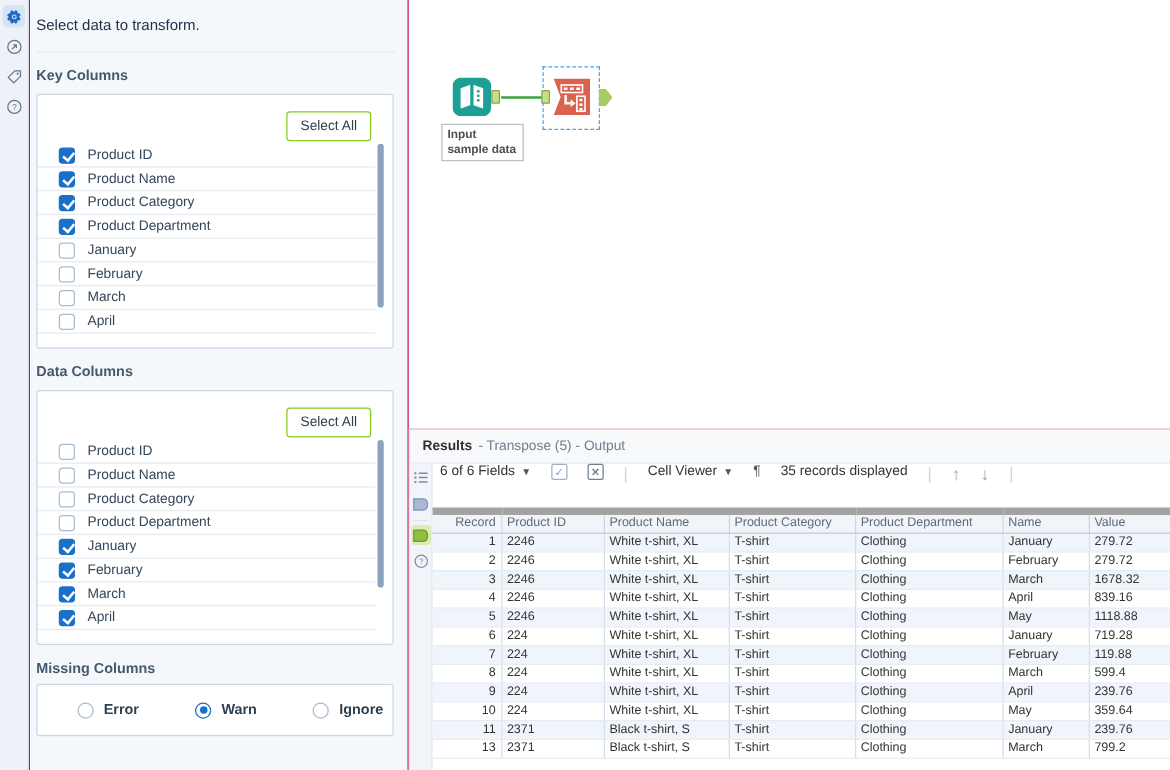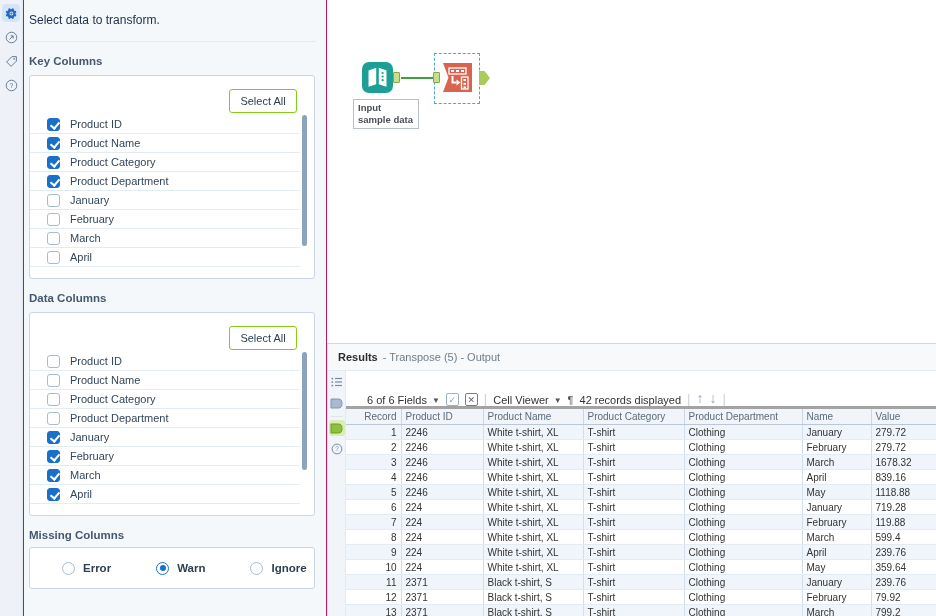--- a/index.html
+++ b/index.html
@@ -47,31 +47,31 @@
   .results { position:absolute; left:327px; top:343px; width:609px; height:273px; background:#fff; border-top:1px solid #cfd8e2; border-left:1px solid #e2e8f0; }
   .res-header { height:27px; background:#f7f9fb; border-bottom:1px solid #e4eaf1; display:flex; align-items:center; padding-left:10px; gap:5px; }
   .res-title { font-size:11px; font-weight:bold; color:#2d2d2d; }
   .res-sub { font-size:11px; color:#707e8c; }
   .res-body { position:absolute; top:27px; left:0; right:0; bottom:0; }
   .anchor-rail { position:absolute; left:0; top:0; width:18px; bottom:0; background:#f1f5f9; border-right:1px solid #e4eaf1; }
   .arail-btn { width:16px; height:16px; margin:3px auto 5px; display:flex; align-items:center; justify-content:center; color:#7a8aa0; cursor:pointer; border-radius:3px; }
   .arail-btn.sel { background:#d9ecb4; }
   .arail-div { width:12px; margin:2px auto; border-top:1px solid #dde4ec; }
   .grid-area { position:absolute; left:18px; top:0; right:0; bottom:0; }
-  .toolbar { height:35px; display:flex; align-items:flex-end; gap:6px; padding-left:21px; font-size:11px; color:#333; }
+  .toolbar { height:35px; display:flex; align-items:flex-start; gap:16px; padding-left:6px; font-size:11px; color:#333; }
   .tb-drop { display:flex; align-items:center; gap:5px; cursor:pointer; }
   .caret { font-size:8px; color:#555; }
   .tb-icon { width:13px; height:13px; border:1px solid #9fb0c0; border-radius:2px; display:flex; align-items:center; justify-content:center; font-size:9px; color:#8ea0b0; cursor:pointer; }
   .tb-icon.dark { color:#5a6a7a; border-color:#71808f; }
   .tb-sep { color:#c9d2dc; font-size:13px; }
   .tb-arrow { font-size:14px; color:#9aa7b3; cursor:pointer; }
   .pilcrow { font-size:11px; color:#555; cursor:pointer; }
 
   table.grid { border-collapse:collapse; table-layout:fixed; width:591px; font-size:10px; }
-  .grid th { height:17px; background:#f1f4f8; color:#5b6b7c; font-weight:normal; text-align:left; padding:0 4px; border-right:1px solid #c9d6e4; border-bottom:1px solid #b9c7d6; border-top:3px solid #a3a3a3; overflow:hidden; white-space:nowrap; }
+  .grid th { height:17px; background:#f1f4f8; color:#5b6b7c; font-weight:normal; text-align:left; padding:0 4px; border-right:1px solid #c9d6e4; border-bottom:1px solid #b9c7d6; border-top:6px solid #a3a3a3; overflow:hidden; white-space:nowrap; }
   .grid td { height:15px; padding:0 4px; border-right:1px solid #d3deea; border-bottom:1px solid #e4ecf3; color:#333; overflow:hidden; white-space:nowrap; }
   .grid tbody tr:nth-child(odd) { background:#eff5fa; }
   .grid td.c-rec, .grid th.c-rec { text-align:right; }
 </style>
 </head>
 <body>
 
 <div id="app">
 
   <div class="rail">
@@ -304,21 +304,21 @@
             <span class="caret">▼</span>
           </span>
           <span class="tb-icon">✓</span>
           <span class="tb-icon dark">✕</span>
           <span class="tb-sep">|</span>
           <span class="tb-drop">
             <span>Cell Viewer</span>
             <span class="caret">▼</span>
           </span>
           <span class="pilcrow">¶</span>
-          <span>42 records displayed</span>
+          <span>35 records displayed</span>
           <span class="tb-sep">|</span>
           <span class="tb-arrow">↑</span>
           <span class="tb-arrow">↓</span>
           <span class="tb-sep">|</span>
         </div>
         <table class="grid">
           <colgroup>
             <col style="width:55px">
               <col style="width:82px">
               <col style="width:100px">
@@ -443,29 +443,20 @@
               <tr>
                 <td class="c-rec">11</td>
                 <td>2371</td>
                 <td>Black t-shirt, S</td>
                 <td>T-shirt</td>
                 <td>Clothing</td>
                 <td>January</td>
                 <td>239.76</td>
               </tr>
 
-              <tr>
-                <td class="c-rec">12</td>
-                <td>2371</td>
-                <td>Black t-shirt, S</td>
-                <td>T-shirt</td>
-                <td>Clothing</td>
-                <td>February</td>
-                <td>79.92</td>
-              </tr>
 
               <tr>
                 <td class="c-rec">13</td>
                 <td>2371</td>
                 <td>Black t-shirt, S</td>
                 <td>T-shirt</td>
                 <td>Clothing</td>
                 <td>March</td>
                 <td>799.2</td>
               </tr>

